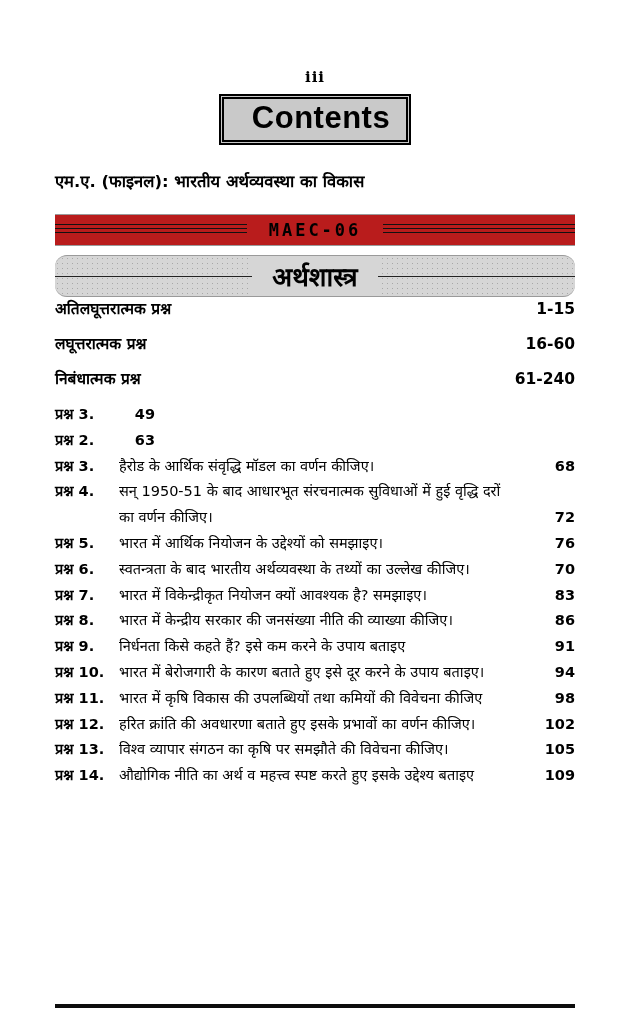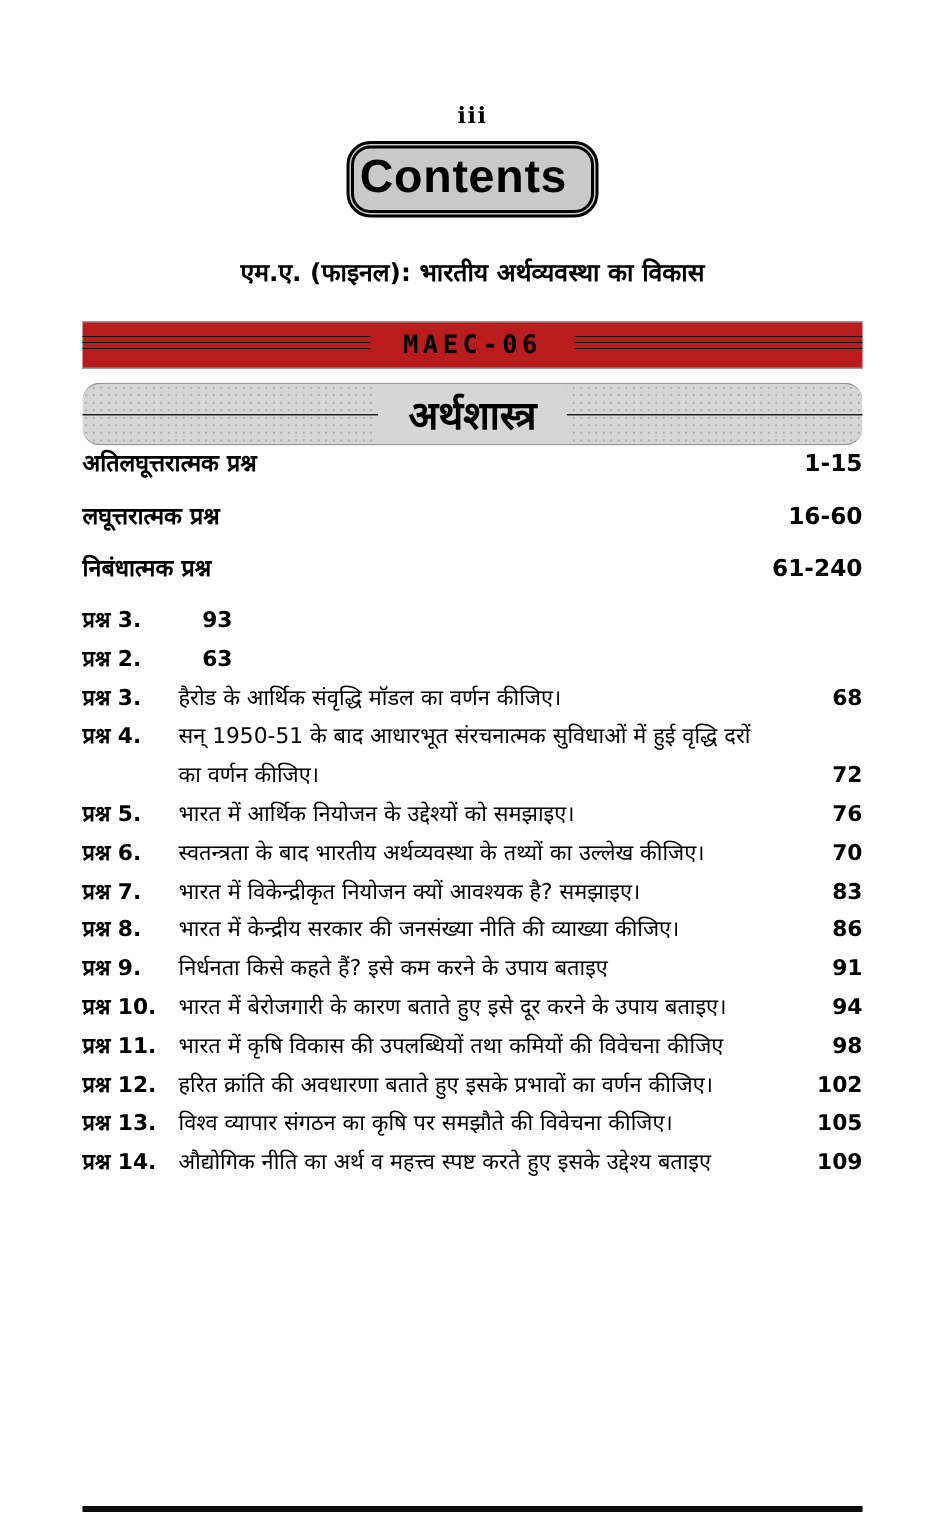--- a/index.html
+++ b/index.html
@@ -19,33 +19,32 @@
     text-align:center;
     font-family:"DejaVu Serif",serif;
     font-weight:bold;
     font-size:15px;
     letter-spacing:1px;
   }
   .contents-box{
     width:fit-content;
     margin:8px auto 0 auto;
     border:5px double #000;
-    border-radius:16px;
+    border-radius:0;
     background:#c9c9c9;
-    padding:1px 16px 4px 4px;
+    padding:1px 16px 4px 28px;
   }
   .contents-box span{
     font-family:"Liberation Sans",sans-serif;
     font-weight:bold;
     font-size:31px;
     letter-spacing:0.5px;
   }
   .subtitle{
     margin-top:24px;
-    text-align:center;
     font-weight:bold;
     font-size:16.5px;
   }
   .banner{
     margin-top:22px;
     background:#b91c1c;
     display:flex;
     align-items:center;
     border-top:1px solid #9a9a9a;
     border-bottom:1px solid #9a9a9a;
@@ -154,21 +153,21 @@
           <span class="sec-pages">16-60</span>
         </div>
         <div class="sec-row">
           <span class="sec-label">निबंधात्मक प्रश्न</span>
           <span class="sec-pages">61-240</span>
         </div>
       </div>
     <div>
         <div class="q-row">
           <span class="q-label">प्रश्न 3.</span>
-          <span class="q-page">93</span>
+          <span class="q-page">49</span>
         </div>
         <div class="q-row">
           <span class="q-label">प्रश्न 2.</span>
           <span class="q-page">63</span>
         </div>
         <div class="q-row">
           <span class="q-label">प्रश्न 3.</span>
           <span class="q-text">हैरोड के आर्थिक संवृद्धि मॉडल का वर्णन कीजिए।</span>
           <span class="q-page">68</span>
         </div>

